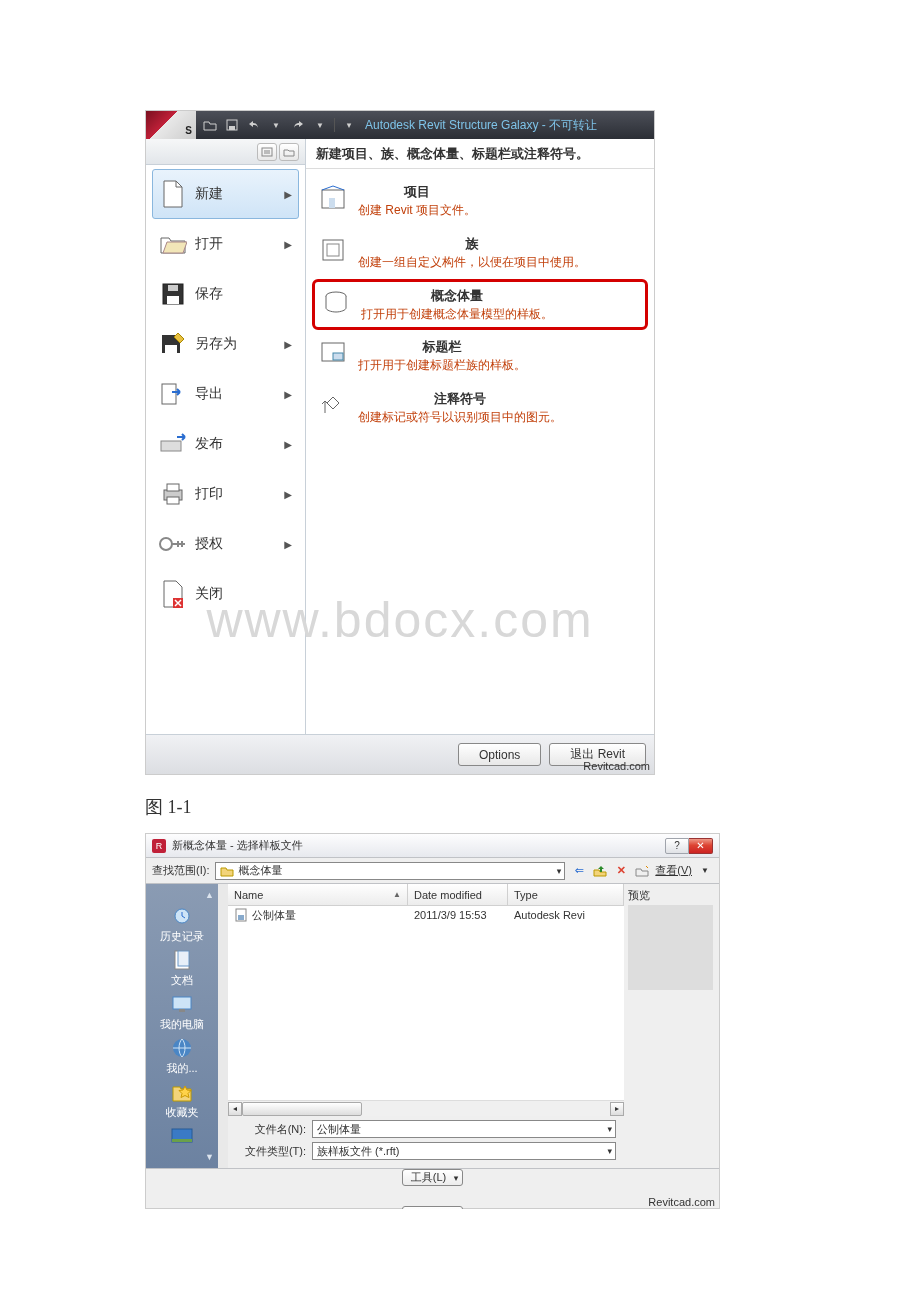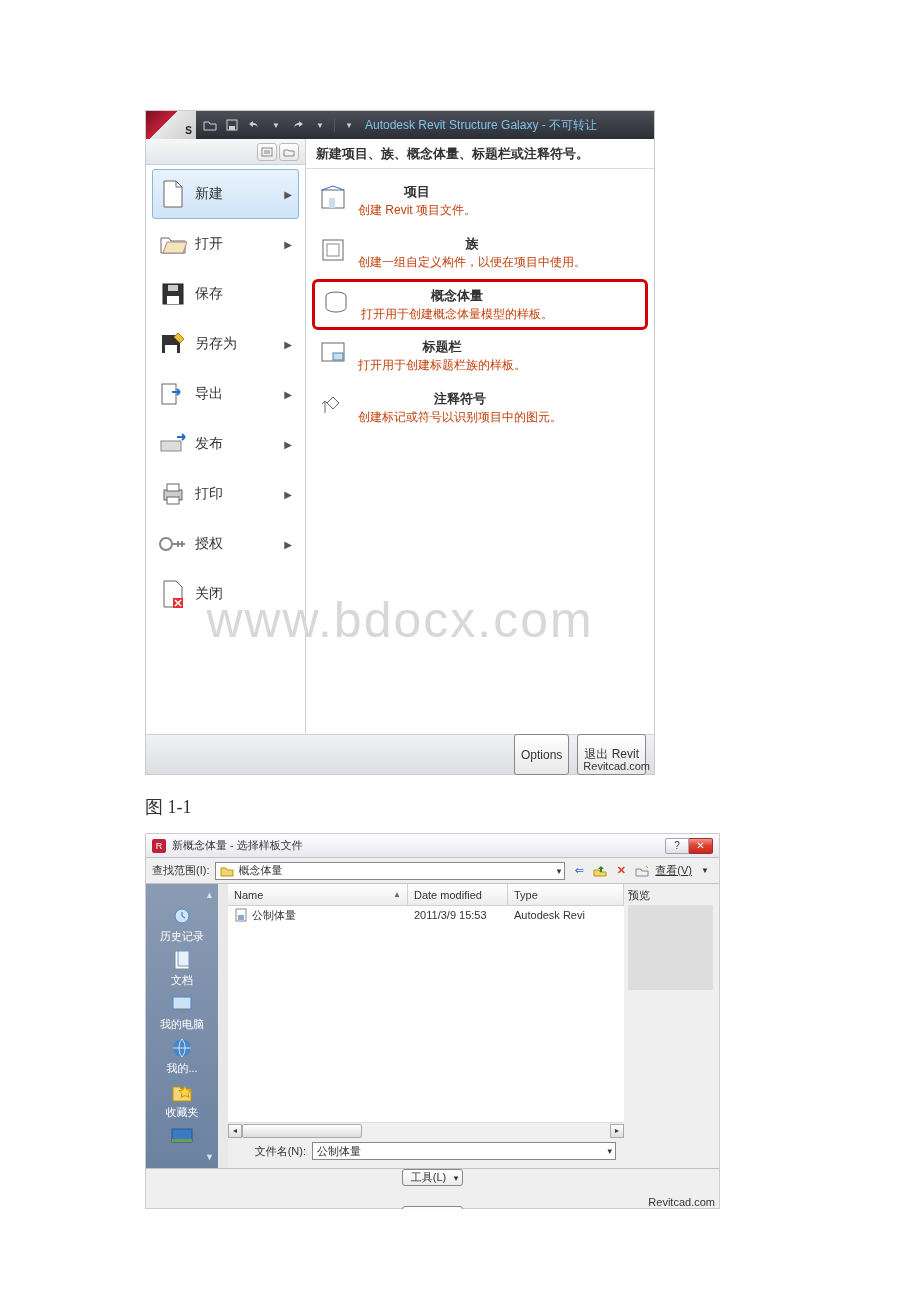--- a/index.html
+++ b/index.html
@@ -26,21 +26,21 @@
   .right-col { flex:1; position:relative; }
   .right-head { height:30px; display:flex; align-items:center; padding:0 10px; font-size:13px; font-weight:bold; border-bottom:1px solid #dcdcdc; }
   .right-list { padding:6px 0; }
   .r-item { display:flex; gap:10px; padding:8px 12px; }
   .r-item.hl { border:3px solid #d40000; border-radius:6px; margin:0 6px; padding:5px 6px; }
   .r-ico { width:30px; height:30px; display:flex; align-items:center; justify-content:center; flex-shrink:0; }
   .r-body { display:flex; flex-direction:column;text-align:center; }
   .r-title { font-size:13px; font-weight:bold; }
   .r-desc { font-size:12px; color:#c2410c; margin-top:1px; line-height:1.4; max-width:250px; }
   .footer { position:absolute; left:0; right:0; bottom:0; height:40px; background:linear-gradient(#f0f1f4,#dcdee2); border-top:1px solid #c8d0d8; display:flex; align-items:center; justify-content:flex-end; padding:0 8px; gap:8px; }
-  .btn { height:41px; padding:0 6px; border:1px solid #888; border-radius:3px; background:linear-gradient(#fff,#e8e8e8); font-size:12px; display:flex; align-items:center; }
+  .btn { height:23px; padding:0 20px; border:1px solid #888; border-radius:3px; background:linear-gradient(#fff,#e8e8e8); font-size:12px; display:flex; align-items:center; }
   .credit-txt { position:absolute; right:4px; bottom:2px; font-size:11px; color:#333; }
   .watermark { position:absolute; left:50%; top:480px; transform:translate(-50%,0); font-size:50px; color:#d8d8d8; font-weight:400; letter-spacing:2px; pointer-events:none; white-space:nowrap; }
   
   svg { display:block; }
   
   .caption { margin:20px 0 14px 0; font-size:18px; font-family: "SimSun", serif; }
   
   .shot2 { width:575px; border:1px solid #ccc; background:#efefef; font-size:11px; position:relative; }
   .s2-title { height:24px; background:linear-gradient(#fdfdfe,#e7e9ee); display:flex; align-items:center; padding:0 6px; border-bottom:1px solid #c0c2c6; }
   .s2-title .ricon { width:14px; height:14px; background:#c02038; margin-right:6px; border-radius:2px; display:flex; align-items:center; justify-content:center; color:#fff; font-size:9px; }
@@ -449,20 +449,26 @@
             </div>
           <div class="hs-btn">▸</div>
         </div>
         <div class="s2-fields">
           <div class="fld-row">
             <span class="lbl">文件名(N):</span>
             <div class="fld-input">
                 <span>公制体量</span>
               </div>
           </div>
+          <div class="fld-row">
+            <span class="lbl">文件类型(T):</span>
+            <div class="fld-input">
+                <span>族样板文件 (*.rft)</span>
+              </div>
+          </div>
         </div>
       </div>
 
       <div class="preview">
         <div class="preview-lbl">预览</div>
         <div class="preview-box"></div>
       </div>
     </div>
 
     <div class="s2-footer">

